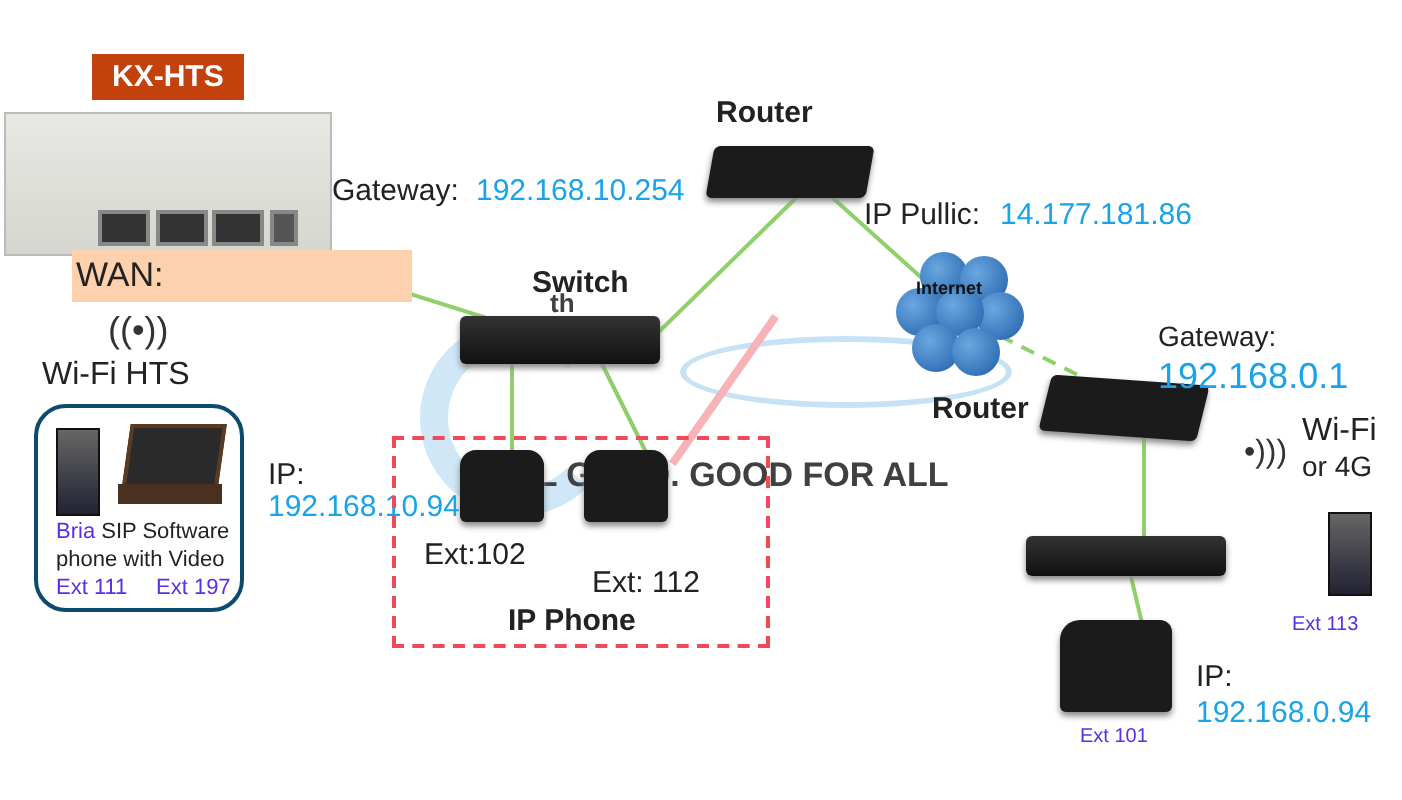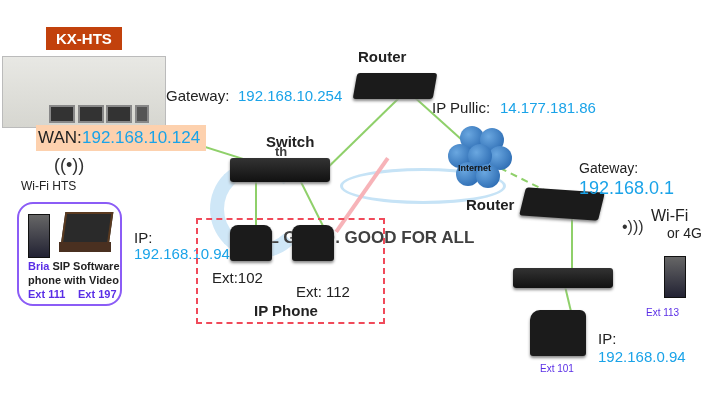--- a/index.html
+++ b/index.html
@@ -9,21 +9,21 @@
   .purple{color:#5a2ee6;}
   .t{font-size:15px;white-space:nowrap;}
   .b{font-weight:bold;}
   svg.links{position:absolute;left:0;top:0;width:701px;height:400px;}
   .badge{background:#c2410c;color:#fff;font-weight:bold;font-size:15px;padding:3px 10px;}
   .pbx{left:2px;top:56px;width:162px;height:70px;background:linear-gradient(#e8e8e4,#d6d6d0);border:1px solid #bbb;}
   .port{position:absolute;width:22px;height:14px;background:#333;border:2px solid #888;bottom:4px;}
   .wanbox{left:0;top:125px;width:170px;height:26px;background:#fdd1ae;margin-left:36px;}
   .device-rect{background:#1b1b1b;border-radius:3px;box-shadow:0 2px 3px #888;}
   .dashed{border:2px dashed #f04a5a;}
-  .rounded{border:2px solid #8b5cf6;border-radius:16px;font-weight:bold;}
+  .rounded{border:2px solid #0c4a6e;border-radius:16px;}
   .cloud-ball{position:absolute;width:24px;height:24px;border-radius:50%;background:radial-gradient(circle at 35% 35%,#6aa7e0,#1e5ea8);}
   .wm{color:#404040;font-weight:bold;font-size:17px;}
 </style>
 </head>
 <body>
 
 <div class="abs" style="left:200px;top:150px;width:330px;height:80px;">
   <div class="abs" style="left:10px;top:10px;width:70px;height:70px;border-radius:50%;border:14px solid #cfe7f7;border-right-color:transparent;"></div>
   <div class="abs" style="left:140px;top:18px;width:160px;height:30px;border-radius:50%;border:3px solid #c6e3f6;"></div>
   <div class="abs" style="left:160px;top:0;width:4px;height:90px;background:#f7b3b8;transform:rotate(35deg);"></div>
@@ -44,24 +44,23 @@
 
 <div class="abs badge" style="left:46px;top:27px;">KX-HTS</div>
 <div class="abs pbx">
   <div class="port" style="left:46px;"></div>
   <div class="port" style="left:75px;"></div>
   <div class="port" style="left:103px;"></div>
   <div class="port" style="left:132px;width:10px;background:#555;"></div>
 </div>
 <div class="abs wanbox">
   <span class="abs t" style="left:2px;top:3px;font-size:17px;">WAN:</span>
-  <span class="abs t blue" style="left:46px;top:3px;font-size:17px;">192.168.10.124</span>
 </div>
 <div class="abs" style="left:54px;top:155px;font-size:18px;color:#333;">((•))</div>
-<div class="abs t" style="left:21px;top:179px;font-size:12px;">Wi-Fi HTS</div>
+<div class="abs t" style="left:21px;top:179px;font-size:16px;">Wi-Fi HTS</div>
 
 <div class="abs rounded" style="left:17px;top:202px;width:101px;height:100px;">
   <div class="abs" style="left:9px;top:10px;width:20px;height:42px;background:linear-gradient(#666,#223);border:1px solid #111;"></div>
   <div class="abs" style="left:44px;top:8px;width:44px;height:30px;background:#2a2a2a;border:2px solid #5a3a20;transform:skewX(-8deg);"></div>
   <div class="abs" style="left:40px;top:38px;width:52px;height:10px;background:#4a3020;"></div>
   <div class="abs" style="left:9px;top:56px;font-size:11px;white-space:nowrap;">
     <span class="purple">Bria</span><span> SIP Software</span>
   </div>
   <div class="abs" style="left:9px;top:70px;font-size:11px;white-space:nowrap;">phone with Video</div>
   <div class="abs purple" style="left:9px;top:84px;font-size:11px;">Ext 111</div>
@@ -88,30 +87,30 @@
 <div class="abs t b" style="left:254px;top:302px;">IP Phone</div>
 
 <div class="abs" style="left:448px;top:126px;width:64px;height:64px;">
   <div class="cloud-ball" style="left:12px;top:0;"></div>
   <div class="cloud-ball" style="left:32px;top:2px;"></div>
   <div class="cloud-ball" style="left:0;top:18px;"></div>
   <div class="cloud-ball" style="left:40px;top:20px;"></div>
   <div class="cloud-ball" style="left:20px;top:18px;"></div>
   <div class="cloud-ball" style="left:8px;top:36px;"></div>
   <div class="cloud-ball" style="left:28px;top:38px;"></div>
-  <div class="abs b" style="left:10px;top:37px;font-size:9px;color:#111;">Internet</div>
+  <div class="abs b" style="left:10px;top:13px;font-size:9px;color:#111;">Internet</div>
 </div>
 
 <div class="abs t b" style="left:466px;top:196px;">Router</div>
 <div class="abs device-rect" style="left:522px;top:190px;width:80px;height:28px;transform:skewX(-10deg) rotate(4deg);"></div>
 <div class="abs t" style="left:579px;top:160px;font-size:14px;">Gateway:</div>
 <div class="abs t blue" style="left:579px;top:178px;font-size:18px;">192.168.0.1</div>
 <div class="abs" style="left:622px;top:218px;font-size:16px;color:#333;">•)))</div>
 <div class="abs t" style="left:651px;top:207px;font-size:16px;">Wi-Fi</div>
-<div class="abs t" style="left:651px;top:225px;font-size:14px;margin-left:16px;">or 4G</div>
+<div class="abs t" style="left:651px;top:225px;font-size:14px;">or 4G</div>
 
 <div class="abs device-rect" style="left:513px;top:268px;width:100px;height:20px;background:linear-gradient(#333,#111);"></div>
 <div class="abs" style="left:664px;top:256px;width:20px;height:40px;background:linear-gradient(#666,#223);border:1px solid #111;"></div>
 <div class="abs purple" style="left:646px;top:307px;font-size:10px;">Ext 113</div>
 <div class="abs device-rect" style="left:530px;top:310px;width:56px;height:46px;border-radius:10px 6px 3px 3px;"></div>
 <div class="abs purple" style="left:540px;top:363px;font-size:10px;">Ext 101</div>
 <div class="abs t" style="left:598px;top:330px;">IP:</div>
 <div class="abs t blue" style="left:598px;top:348px;">192.168.0.94</div>
 
 </body></html>

